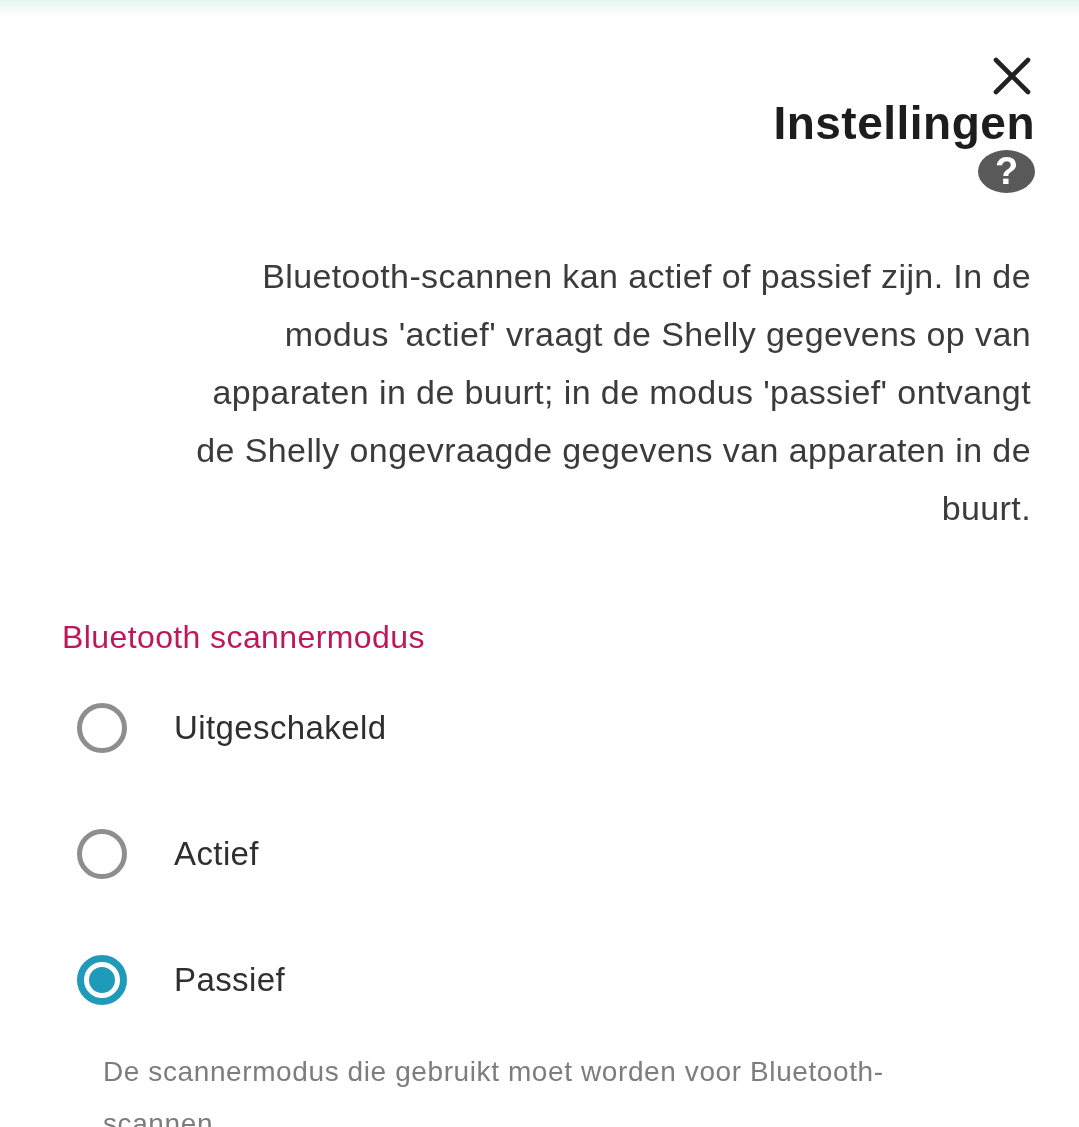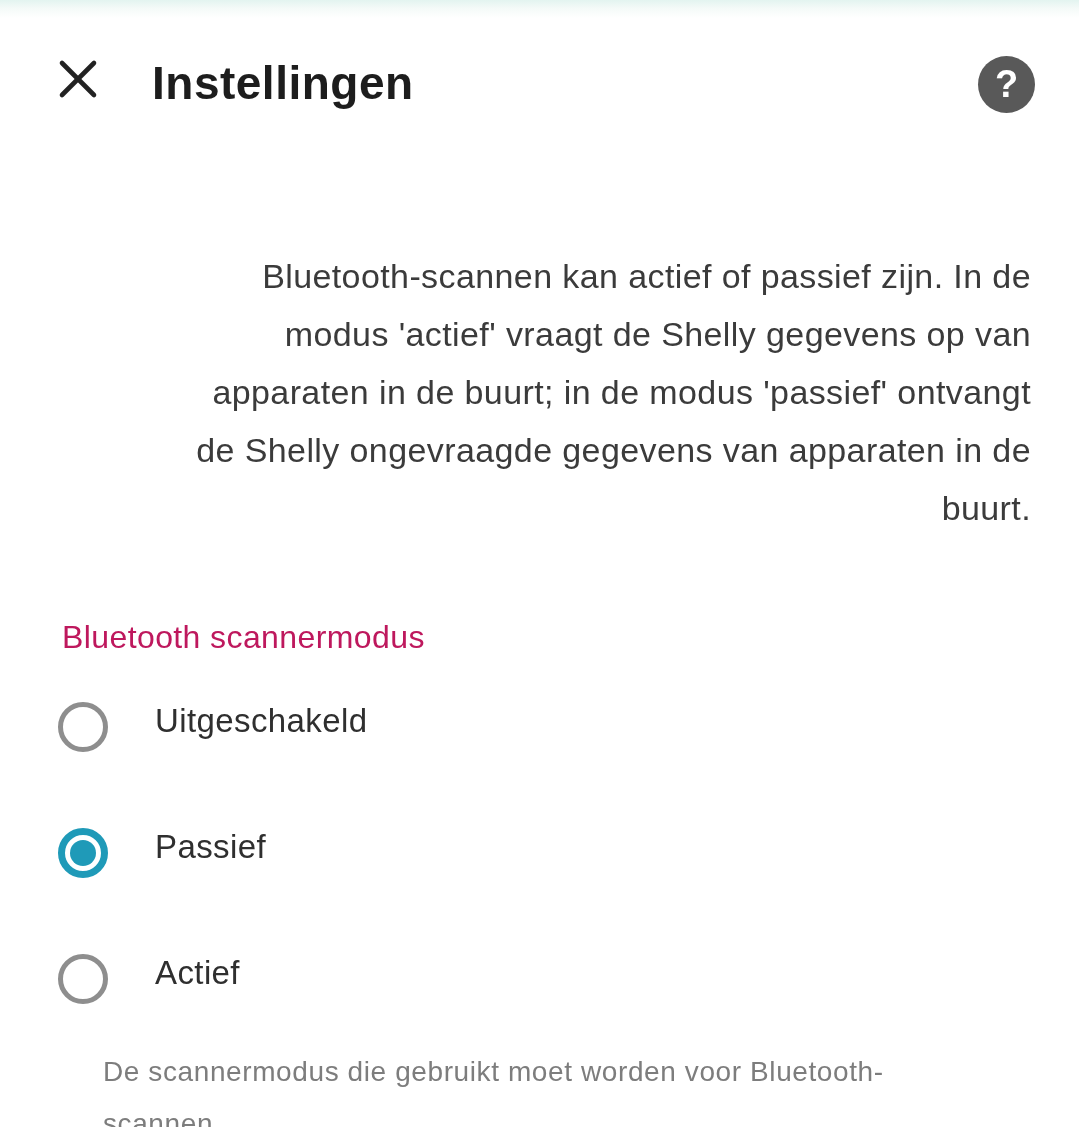--- a/index.html
+++ b/index.html
@@ -2,39 +2,39 @@
 <html style="--accent: #1f9ab8;"><head>
 <meta charset="utf-8">
 <style>
   * { margin:0; padding:0; box-sizing:border-box; }
   html,body { width:1079px; height:1127px; background:#ffffff; overflow:hidden;
     font-family:"Liberation Sans","DejaVu Sans",sans-serif; }
   .top-gradient { height:18px; width:100%;
     background:linear-gradient(to bottom,#e3f4f0 0%, #f4faf8 45%, #ffffff 100%); }
 
   
-  .header { display:flex; align-items:flex-start; margin:38px 44px 0 55px; height:66px; }
+  .header { display:flex; align-items:flex-end; margin:38px 44px 0 55px; height:66px;flex-direction:column; }
   .close-btn { width:46px; height:46px; display:flex; align-items:center; justify-content:center;
     cursor:pointer; background:none; border:none; }
   .close-btn svg { width:40px; height:40px; }
   .title { font-size:46px; font-weight:700; color:#1d1d1d; letter-spacing:0.5px; margin-left:51px; }
   .help-btn { margin-left:auto; width:57px; height:57px; border-radius:50%;
     background:#595959; color:#ffffff; border:none; cursor:pointer;
     display:flex; align-items:center; justify-content:center;
     font-size:38px; font-weight:700; font-family:"Liberation Sans",sans-serif; }
 
   
   .description { margin:125px 48px 0 62px; font-size:34px; line-height:58px;
     color:#3b3b3b; letter-spacing:0.4px; white-space:pre-line;text-align:right; }
 
   
   .section-label { margin:82px 48px 0 62px; font-size:32px; color:#be185d; letter-spacing:0.4px; }
 
   .radio-group { margin-top:46px; }
-  .radio-row { display:flex; align-items:flex-start; padding-left:58px; height:52px;
+  .radio-row { display:flex; align-items:center; padding-left:77px; height:52px;
     margin-bottom:74px; cursor:pointer; }
   .radio-circle { width:50px; height:50px; border-radius:50%; flex:0 0 50px;
     border:5px solid #8e8e8e; background:#ffffff; position:relative; }
   .radio-row.selected .radio-circle { border:7px solid var(--accent,#1f9ab8); }
   .radio-row.selected .radio-circle::after { content:""; position:absolute;
     left:50%; top:50%; width:26px; height:26px; margin:-13px 0 0 -13px;
     border-radius:50%; background:var(--accent,#1f9ab8); }
   .radio-label { margin-left:47px; font-size:33px; color:#2f2f2f; letter-spacing:0.4px; }
 
   .helper-text { margin:-34px 60px 0 103px; font-size:28px; line-height:52px;
@@ -66,24 +66,24 @@
 de Shelly ongevraagde gegevens van apparaten in de
 buurt.</div>
 
 <div class="section-label">Bluetooth scannermodus</div>
 
 <div class="radio-group">
   <div class="radio-row">
     <span class="radio-circle"></span>
     <span class="radio-label">Uitgeschakeld</span>
   </div>
+  <div class="radio-row">
+    <span class="radio-circle"></span>
+    <span class="radio-label">Actief</span>
+  </div>
   <div class="radio-row selected">
     <span class="radio-circle"></span>
     <span class="radio-label">Passief</span>
-  </div>
-  <div class="radio-row">
-    <span class="radio-circle"></span>
-    <span class="radio-label">Actief</span>
   </div>
 </div>
 
 <div class="helper-text">De scannermodus die gebruikt moet worden voor Bluetooth-
 scannen.</div>
 
 </body></html>

